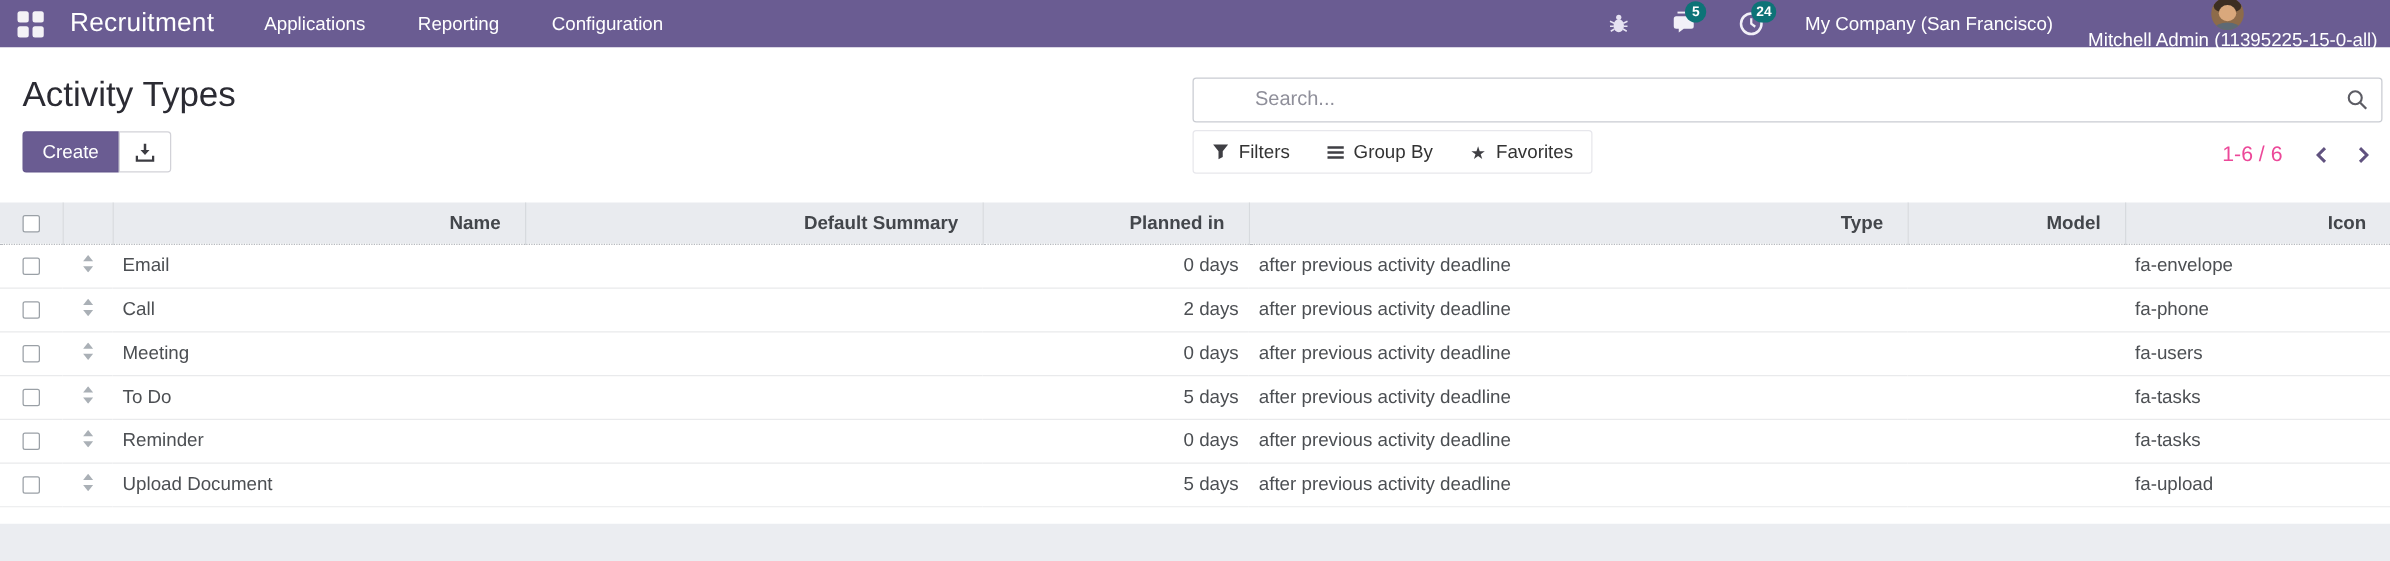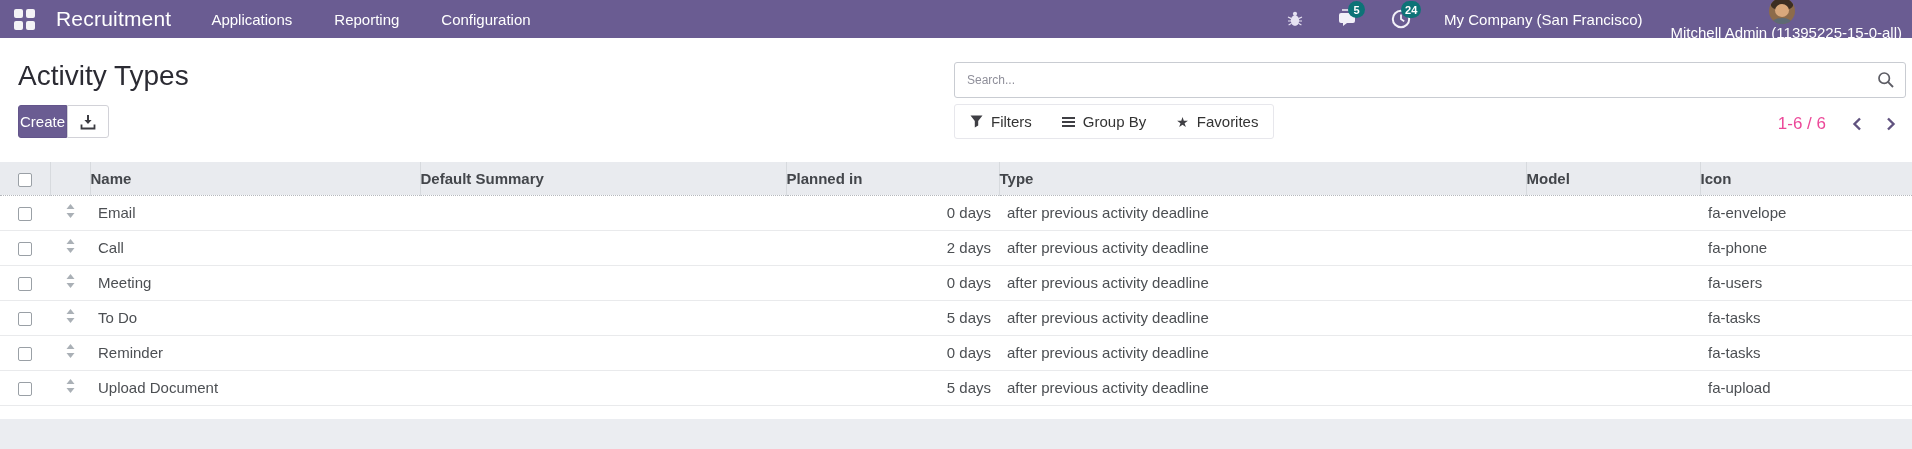--- a/index.html
+++ b/index.html
@@ -31,50 +31,50 @@
   .avatar .body { position:absolute; bottom:-4px; left:3px; width:20px; height:10px; background:#5d6a75;
                   border-radius:50% 50% 0 0; }
   .user-name { font-size:15px; white-space:nowrap; }
 
   
   .controls { display:flex; height:107px; padding:12px 6px 0 18px; background:#fff; }
   .controls-left { flex:1 1 auto; }
   .page-title { font-size:28px; color:#2b2b33; font-weight:400; margin-top:10px; }
   .btn-row { margin-top:13px; display:flex; }
   .btn-create { background:#6a5c92; border:1px solid #63558b; color:#fff; font-size:15px;
-                height:33px; padding:0 1px; border-radius:3px 0 0 3px; cursor:pointer;
+                height:33px; padding:0 15px; border-radius:3px 0 0 3px; cursor:pointer;
                 font-family:"Liberation Sans",sans-serif; }
   .btn-export { width:42px; height:33px; background:#fff; border:1px solid #d2d2d8;
                 border-radius:0 3px 3px 0; display:flex; align-items:center; justify-content:center;
                 cursor:pointer; }
   .controls-right { width:952px; flex:none; display:flex; flex-direction:column; margin-top:12px; }
   .search-box { height:36px; border:1px solid #c9ccd2; border-radius:3px; display:flex;
                 align-items:center; padding:0 10px 0 12px; background:#fff; }
-  .search-input { flex:1; border:none; outline:none; font-size:12px; color:#333;
-                  font-family:"Liberation Sans",sans-serif; background:transparent; }
+  .search-input { flex:1; border:none; outline:none; font-size:16px; color:#333;
+                  font-family:"Liberation Sans",sans-serif; background:transparent;margin-left:37px; }
   .search-input::placeholder { color:#8f8f9a; }
   .options-row { display:flex; align-items:flex-end; margin-top:6px; height:35px; }
   .filter-group { display:flex; align-items:stretch; border:1px solid #e7e7ec; border-radius:3px;
                   height:35px; background:#fff; }
   .filter-btn { display:flex; align-items:center; gap:8px; padding:0 15px; font-size:15px;
                 color:#333; cursor:pointer; }
   .star-glyph { font-size:14px; color:#3f3f44; line-height:1; }
   .gb-lines { display:flex; flex-direction:column; gap:2px; }
   .gb-lines i { width:13px; height:2px; background:#3f3f44; display:block; }
   .pager { margin-left:auto; display:flex; align-items:center; }
   .pager-text { font-size:17px; color:#ec4899; margin-right:16px; }
   .pager-btn { width:30px; height:30px; display:flex; align-items:center; justify-content:center;
                cursor:pointer; }
   .pager-btn + .pager-btn { margin-left:4px; }
 
   
   table.list { width:1912px; table-layout:fixed; border-collapse:collapse; margin-top:17px;
                font-size:15px; color:#4c4f53; }
-  thead th { background:#e9ebef; height:33px; font-weight:700; color:#43464b; text-align:left;
-             padding:0 0; border-bottom:1px dotted #b5b8bd; }
+  thead th { background:#e9ebef; height:33px; font-weight:700; color:#43464b; text-align:right;
+             padding:0 19px; border-bottom:1px dotted #b5b8bd; }
   thead th + th { border-left:1px solid #d7dade; }
   tbody td { height:35px; border-bottom:1px solid #e9eaec; padding:0 8px; background:#fff; }
   .col-check { text-align:center; padding:0; }
   .col-handle { text-align:center; padding:0; }
   .col-planned-cell { text-align:right; }
   .cb { width:14px; height:14px; border:1px solid #9aa0a6; border-radius:2px; background:#fff;
         display:inline-block; vertical-align:middle; cursor:pointer; }
   .handle { display:inline-flex; cursor:grab; }
 
   .bottom-gap { height:13px; background:#fff; }

